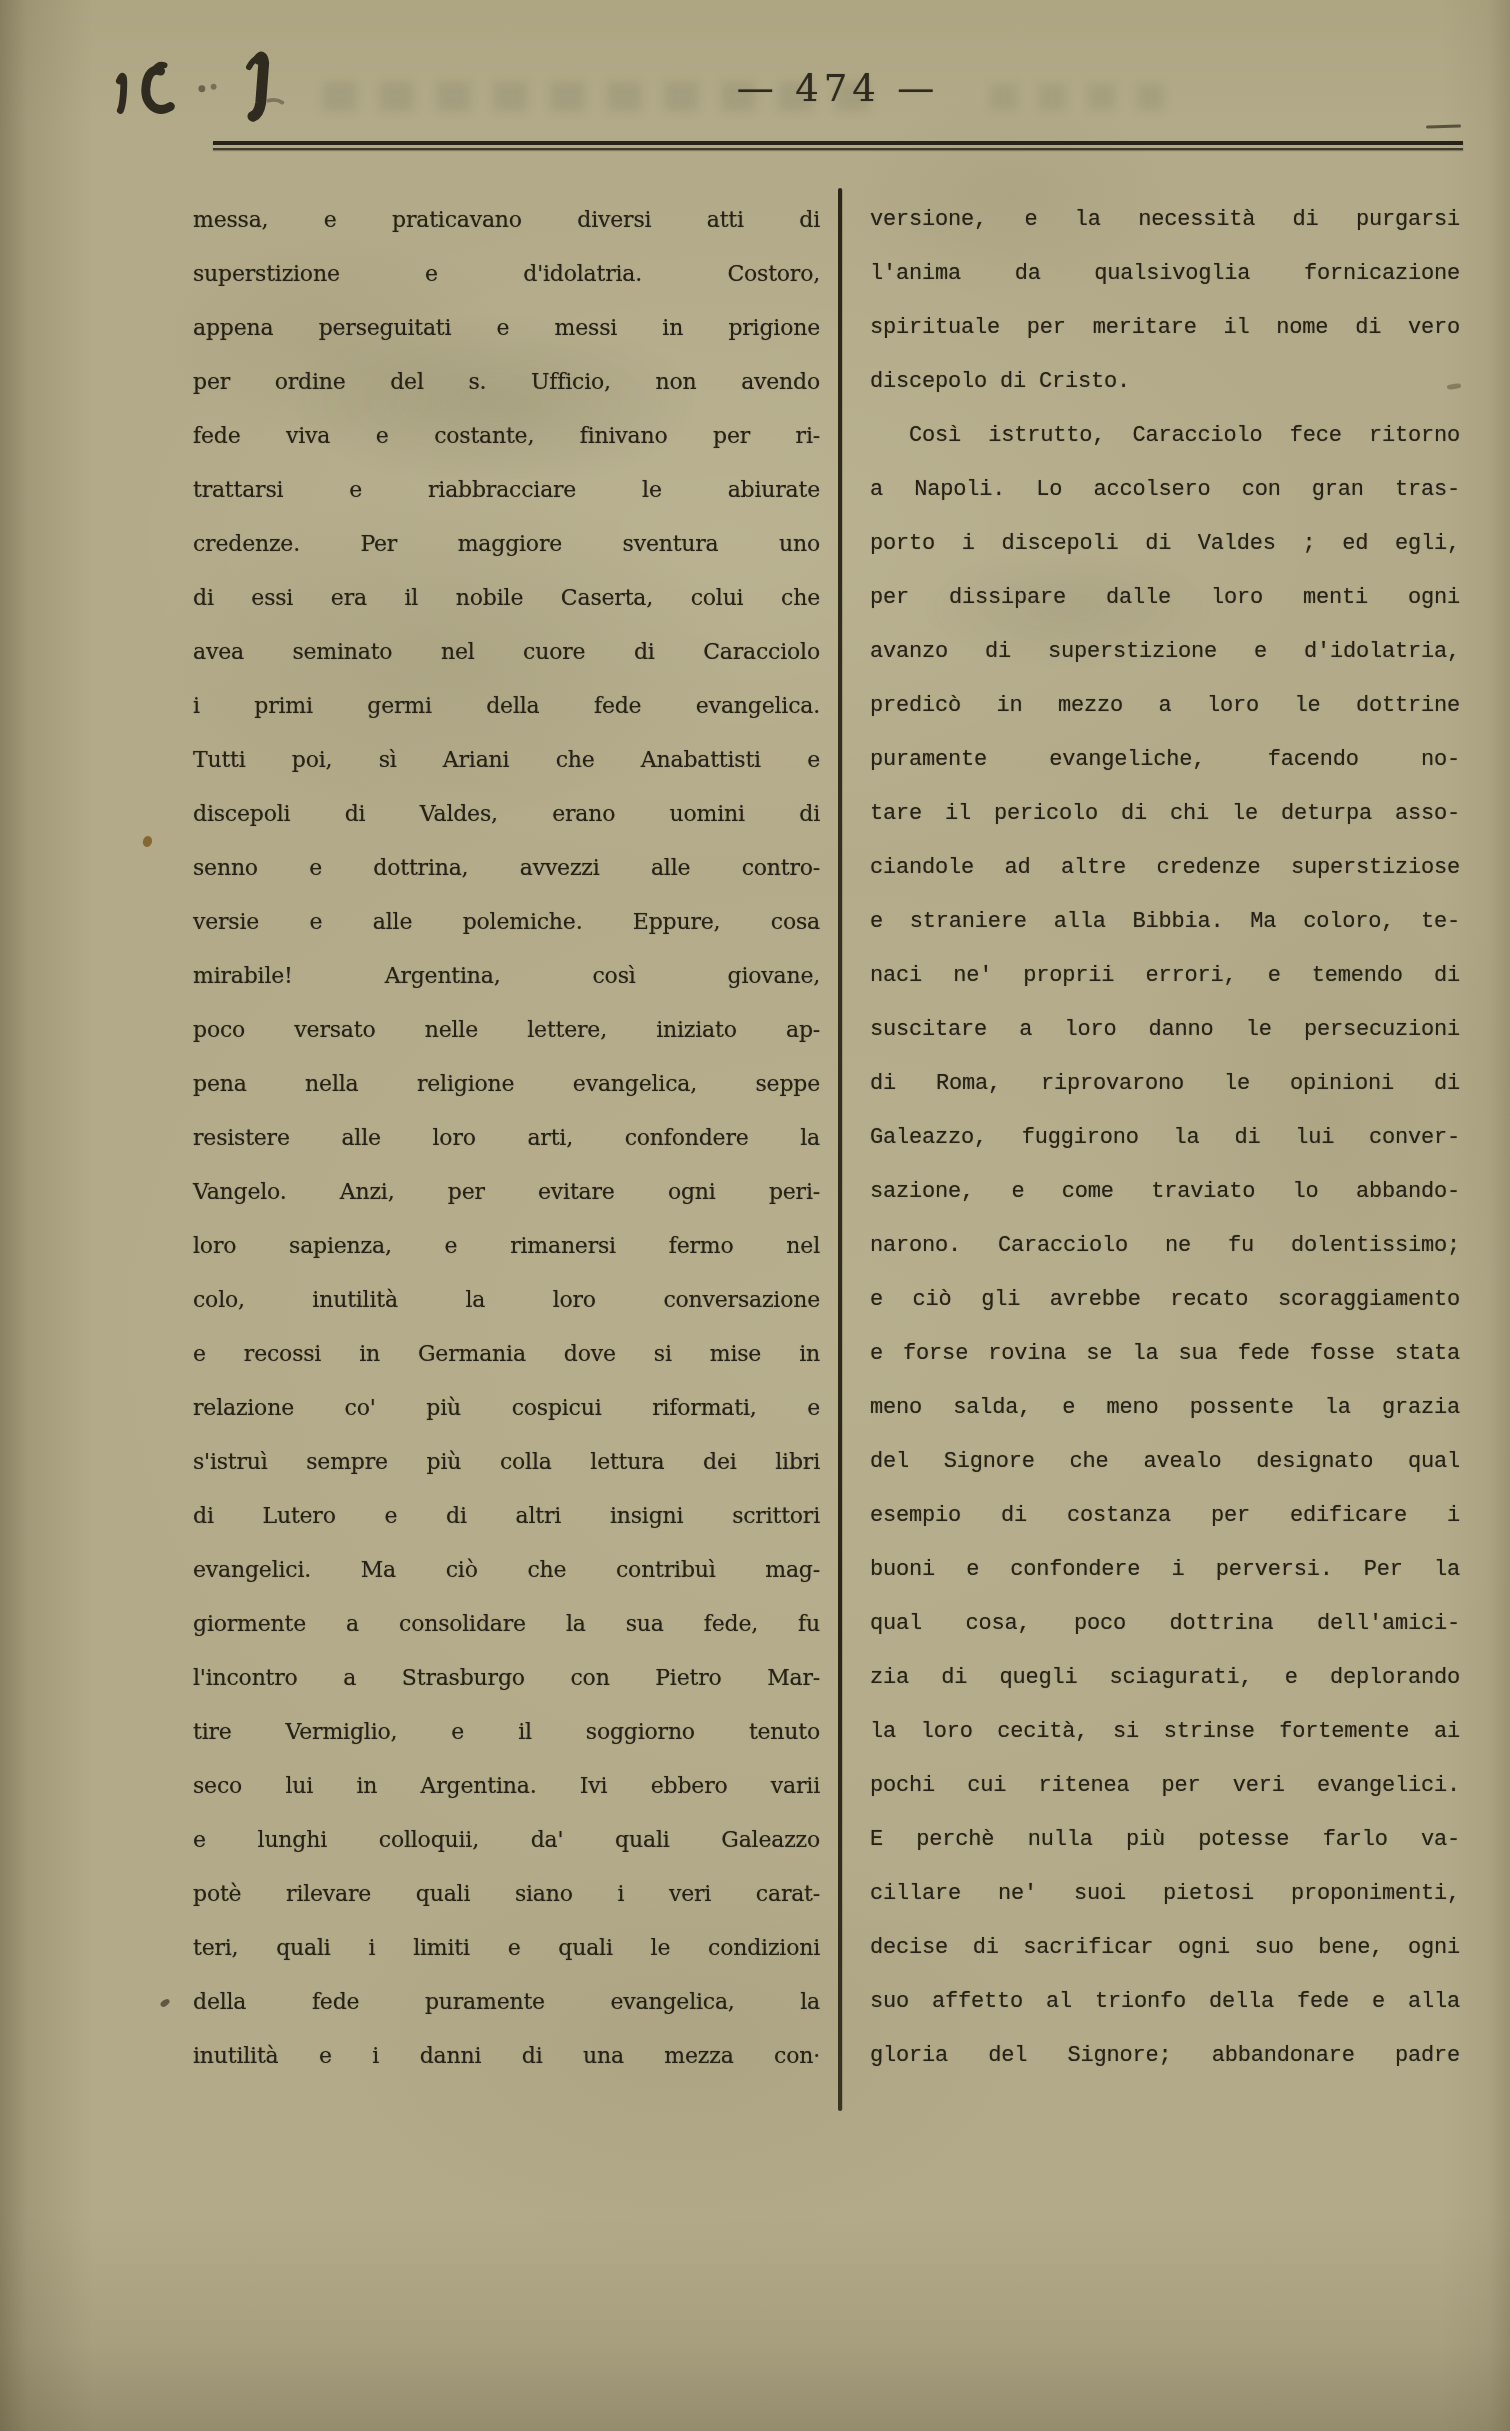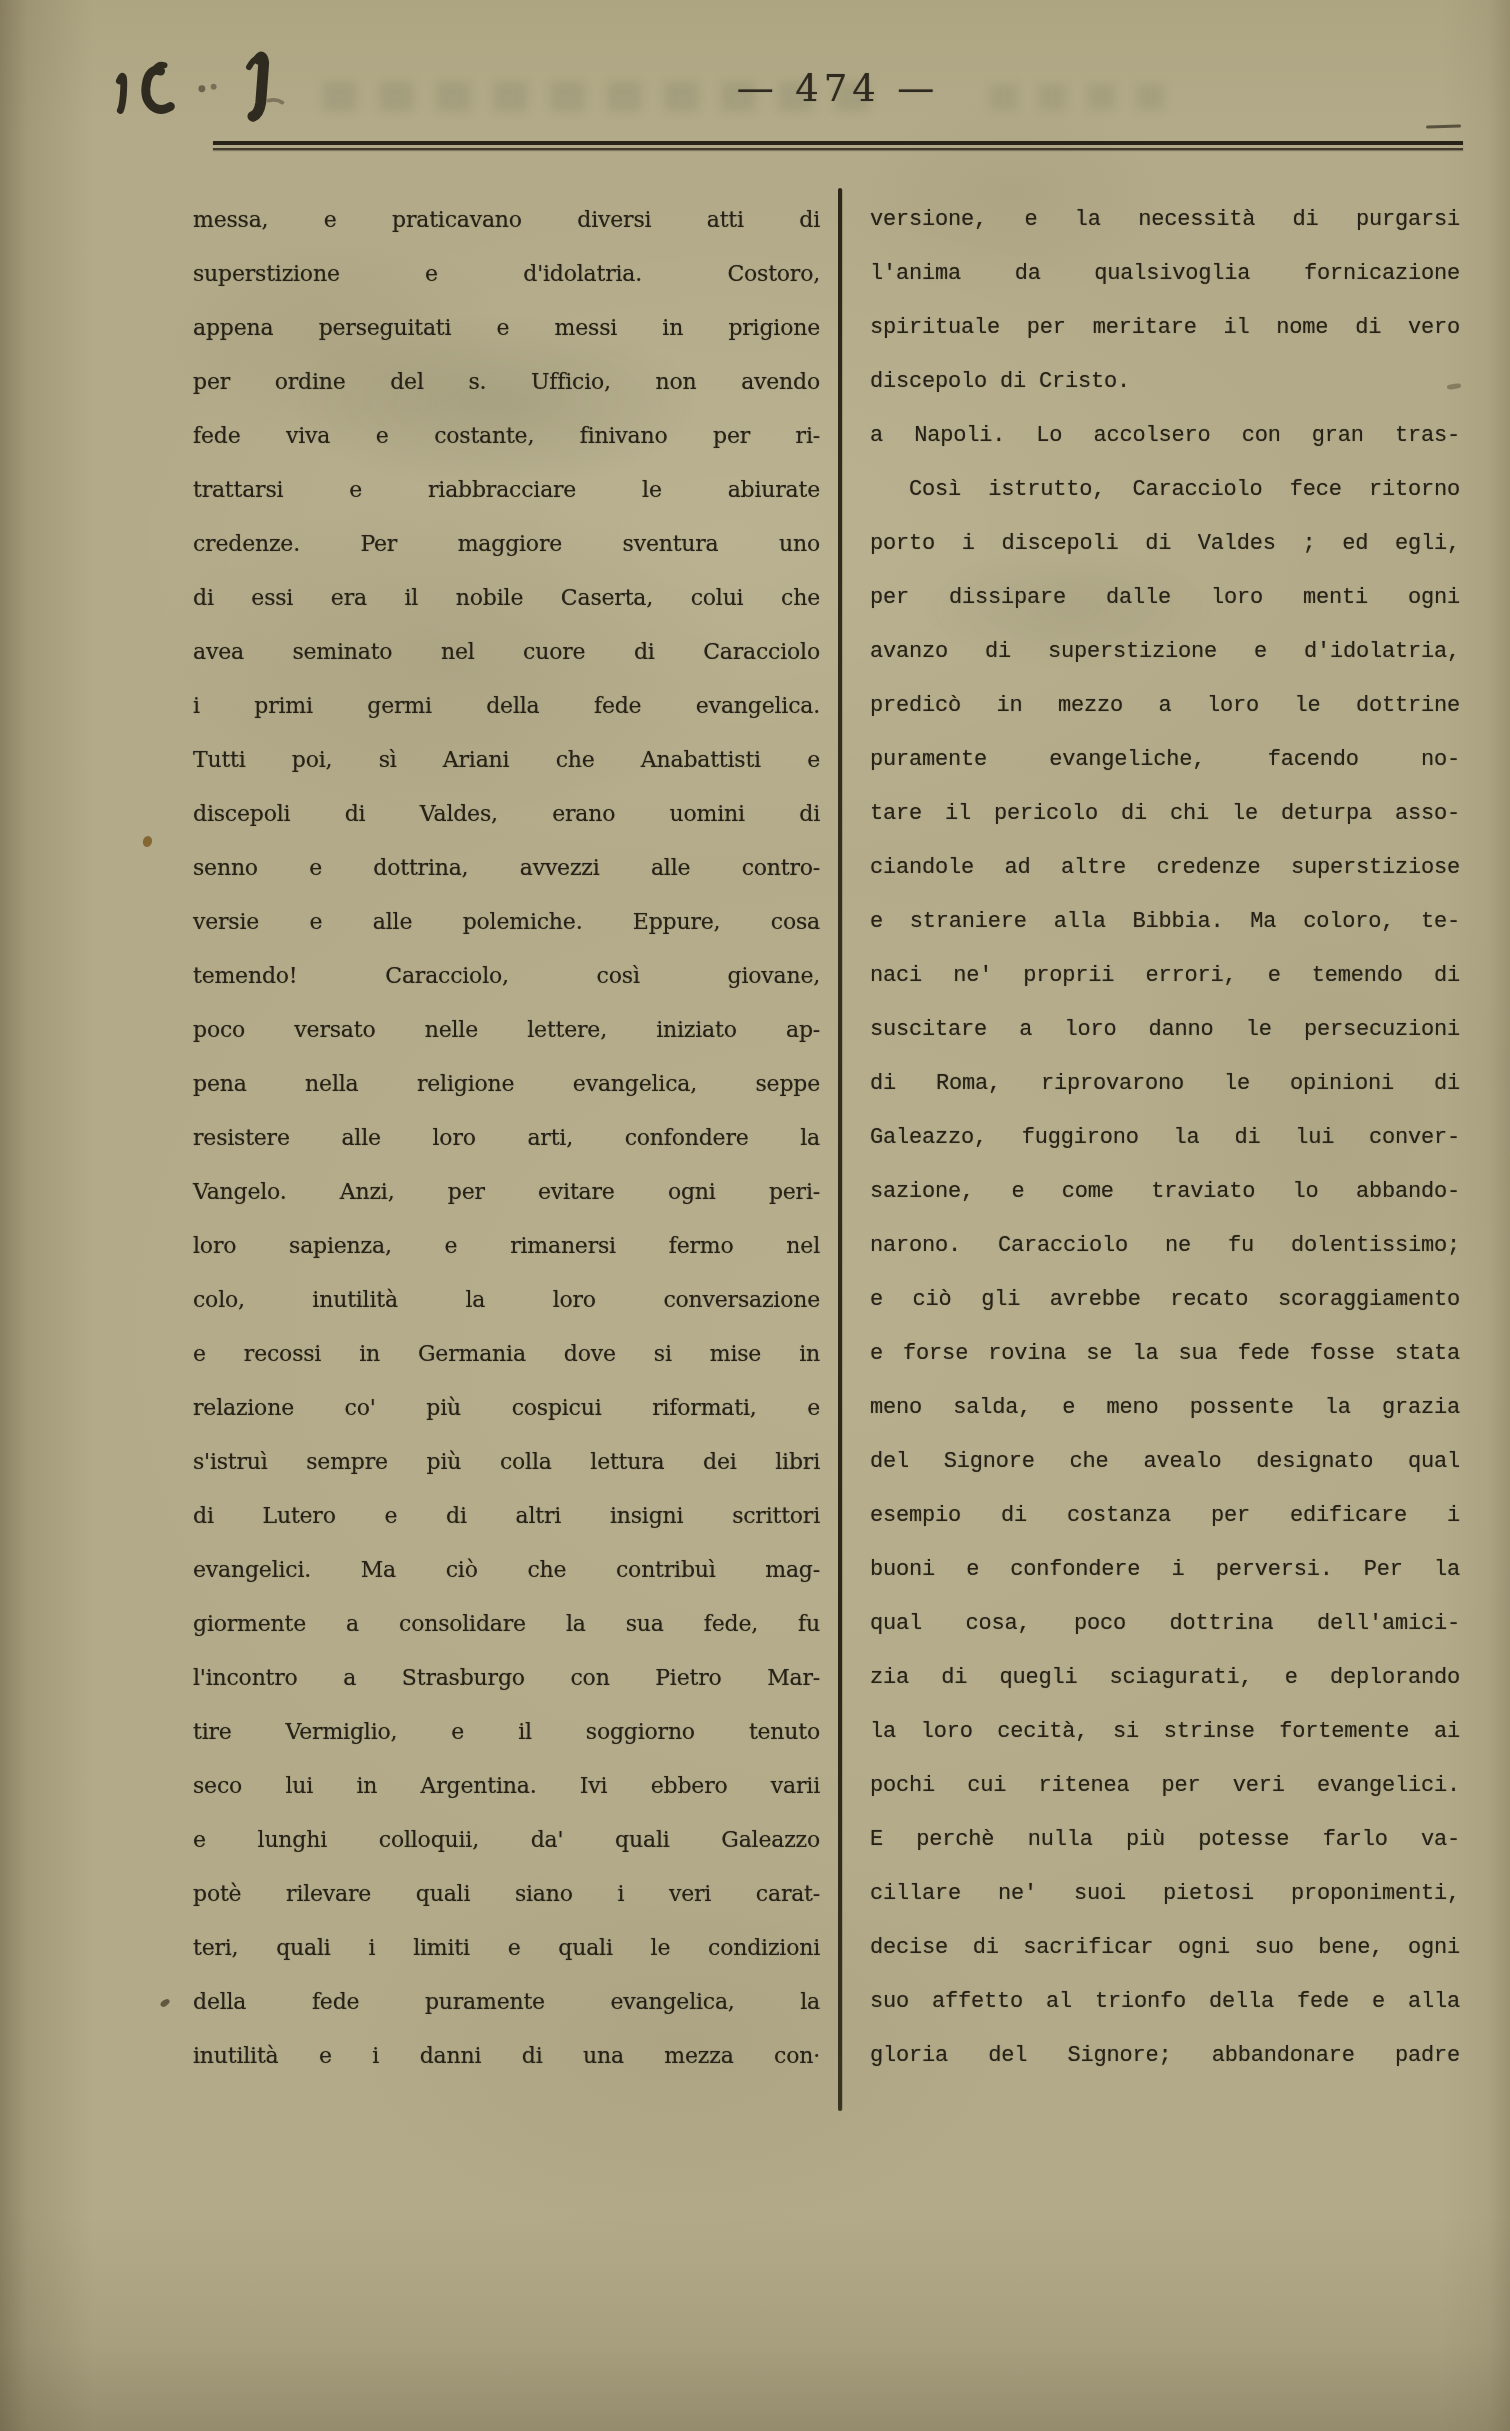--- a/index.html
+++ b/index.html
@@ -141,21 +141,21 @@
       <div class="line">fede viva e costante, finivano per ri-</div>
       <div class="line">trattarsi e riabbracciare le abiurate</div>
       <div class="line">credenze. Per maggiore sventura uno</div>
       <div class="line">di essi era il nobile Caserta, colui che</div>
       <div class="line">avea seminato nel cuore di Caracciolo</div>
       <div class="line">i primi germi della fede evangelica.</div>
       <div class="line">Tutti poi, sì Ariani che Anabattisti e</div>
       <div class="line">discepoli di Valdes, erano uomini di</div>
       <div class="line">senno e dottrina, avvezzi alle contro-</div>
       <div class="line">versie e alle polemiche. Eppure, cosa</div>
-      <div class="line">temendo! Caracciolo, così giovane,</div>
+      <div class="line">mirabile! Argentina, così giovane,</div>
       <div class="line">poco versato nelle lettere, iniziato ap-</div>
       <div class="line">pena nella religione evangelica, seppe</div>
       <div class="line">resistere alle loro arti, confondere la</div>
       <div class="line">Vangelo. Anzi, per evitare ogni peri-</div>
       <div class="line">loro sapienza, e rimanersi fermo nel</div>
       <div class="line">colo, inutilità la loro conversazione</div>
       <div class="line">e recossi in Germania dove si mise in</div>
       <div class="line">relazione co' più cospicui riformati, e</div>
       <div class="line">s'istruì sempre più colla lettura dei libri</div>
       <div class="line">di Lutero e di altri insigni scrittori</div>
@@ -171,22 +171,22 @@
       <div class="line">inutilità e i danni di una mezza con·</div>
     </div>
 
   <div class="divider"></div>
 
   <div class="col col-right">
       <div class="line">versione, e la necessità di purgarsi</div>
       <div class="line">l'anima da qualsivoglia fornicazione</div>
       <div class="line">spirituale per meritare il nome di vero</div>
       <div class="line short">discepolo di Cristo.</div>
+      <div class="line indent">Così istrutto, Caracciolo fece ritorno</div>
       <div class="line">a Napoli. Lo accolsero con gran tras-</div>
-      <div class="line indent">Così istrutto, Caracciolo fece ritorno</div>
       <div class="line">porto i discepoli di Valdes ; ed egli,</div>
       <div class="line">per dissipare dalle loro menti ogni</div>
       <div class="line">avanzo di superstizione e d'idolatria,</div>
       <div class="line">predicò in mezzo a loro le dottrine</div>
       <div class="line">puramente evangeliche, facendo no-</div>
       <div class="line">tare il pericolo di chi le deturpa asso-</div>
       <div class="line">ciandole ad altre credenze superstiziose</div>
       <div class="line">e straniere alla Bibbia. Ma coloro, te-</div>
       <div class="line">naci ne' proprii errori, e temendo di</div>
       <div class="line">suscitare a loro danno le persecuzioni</div>

